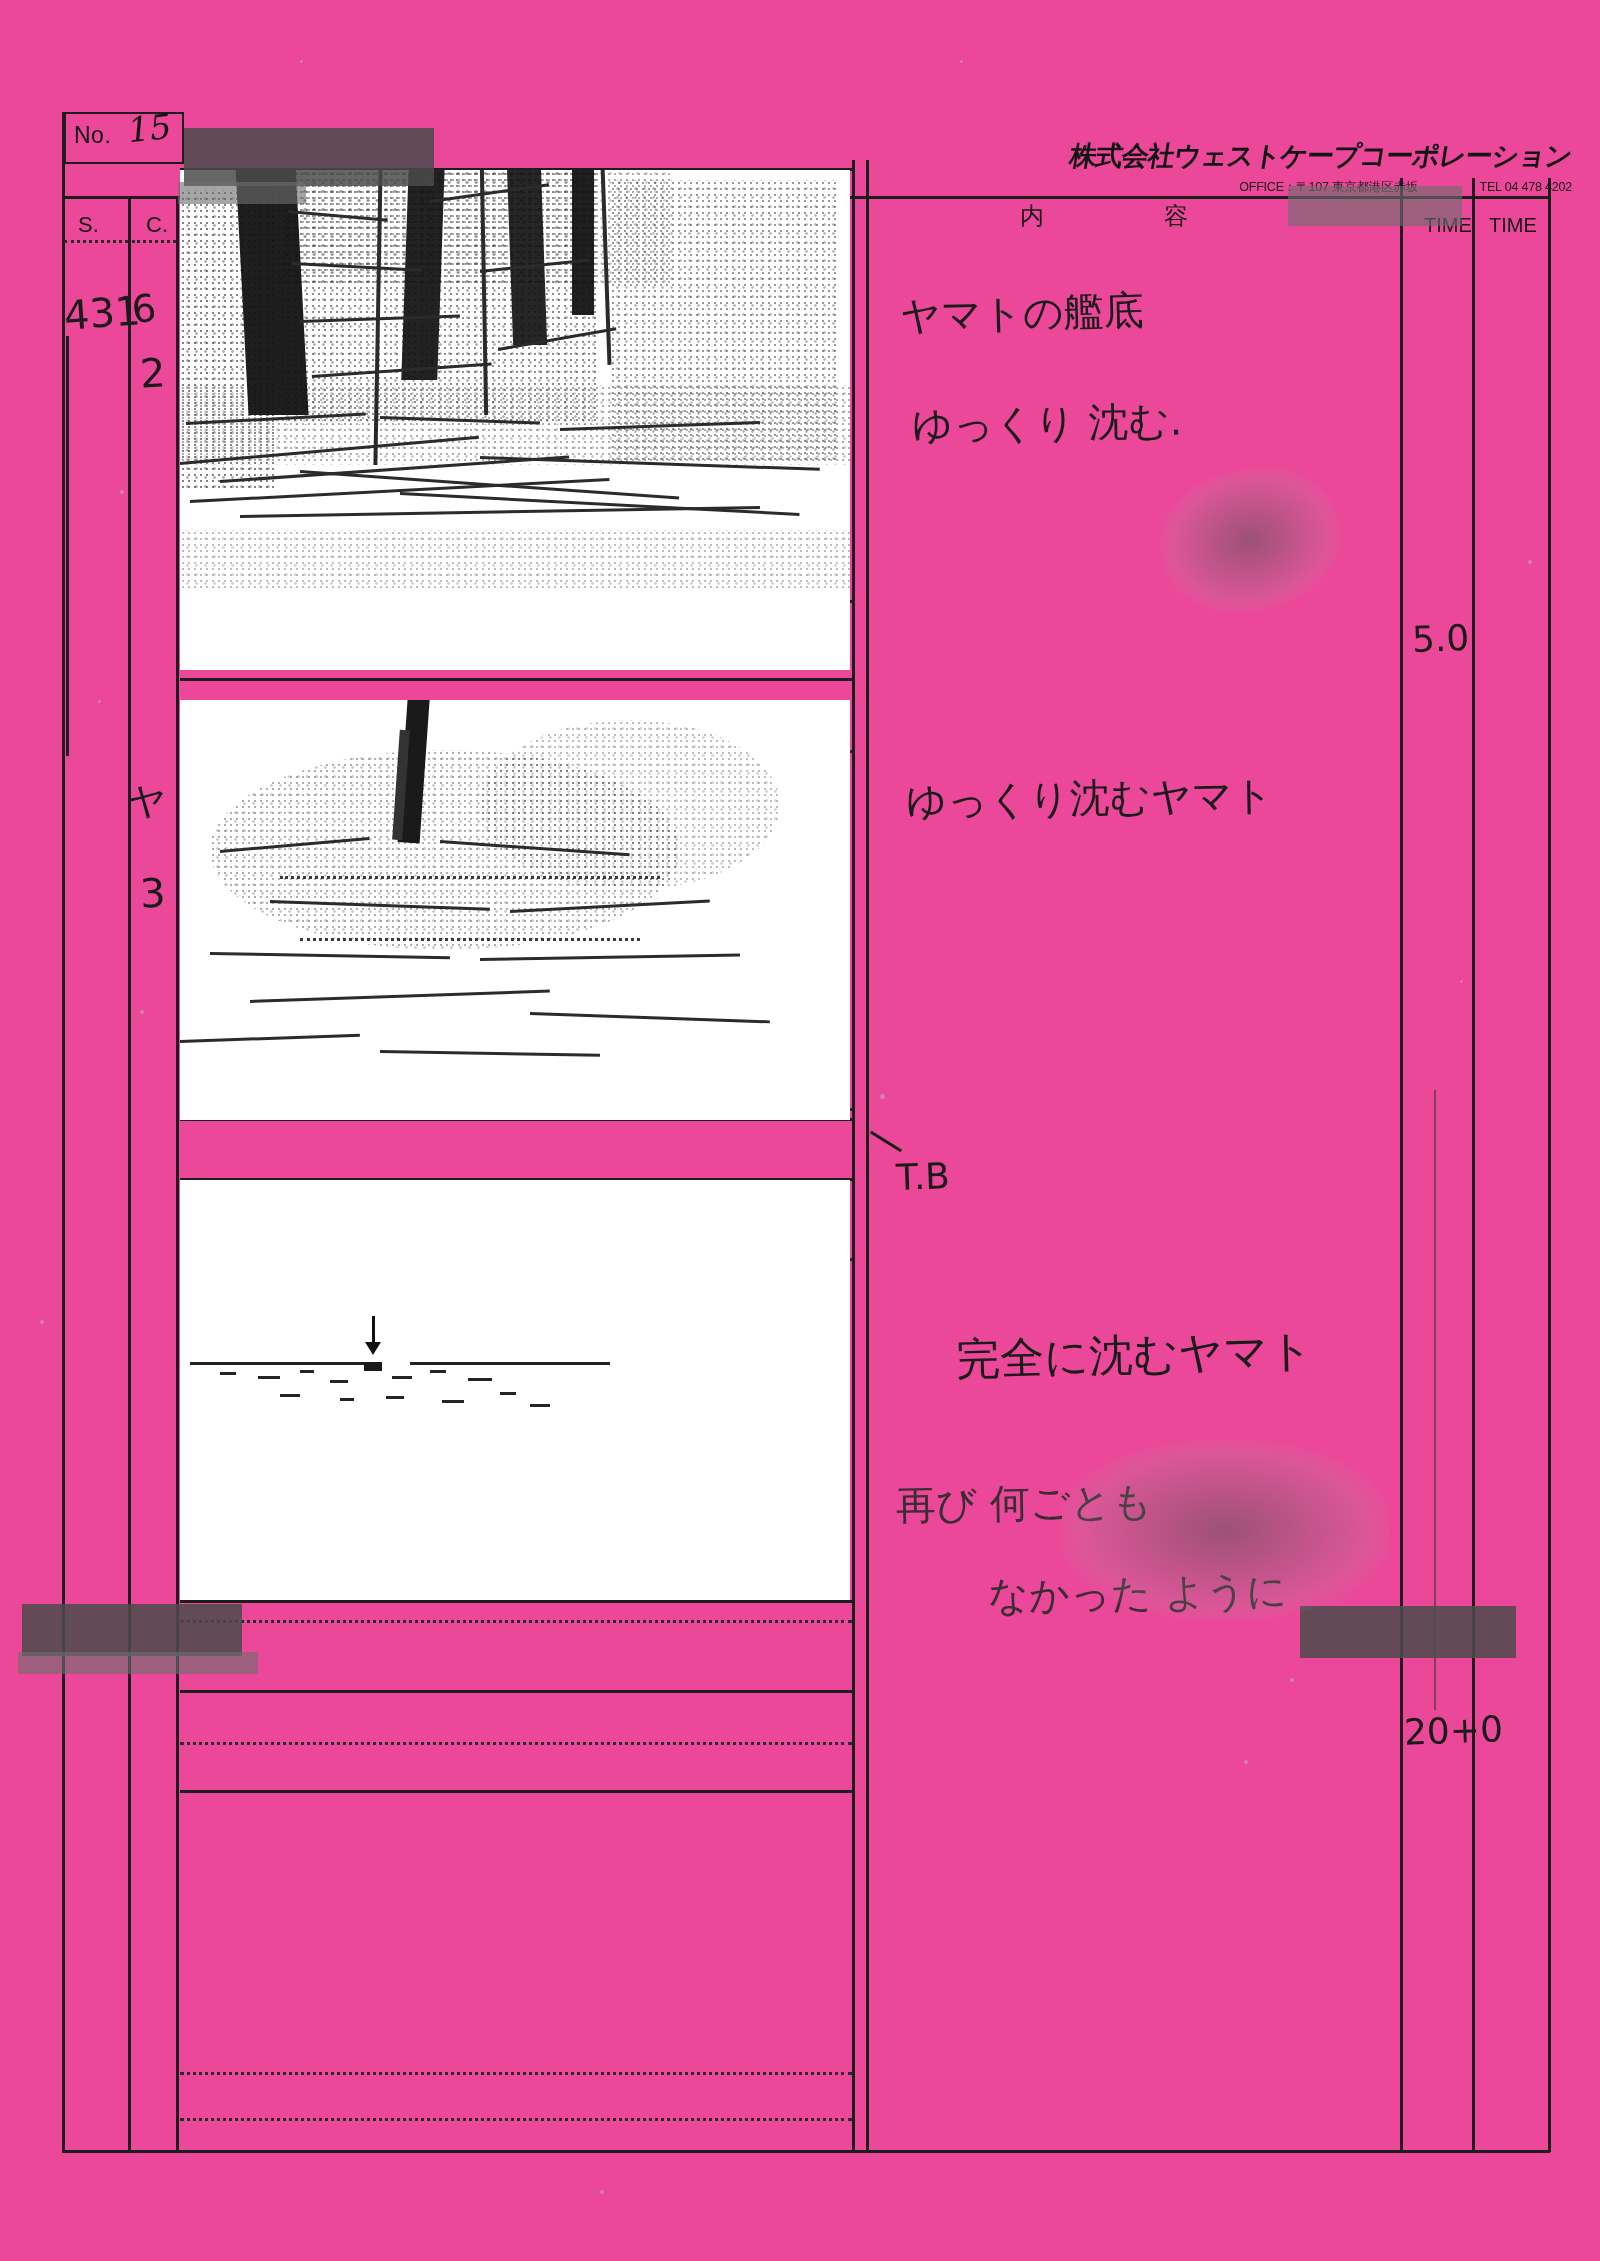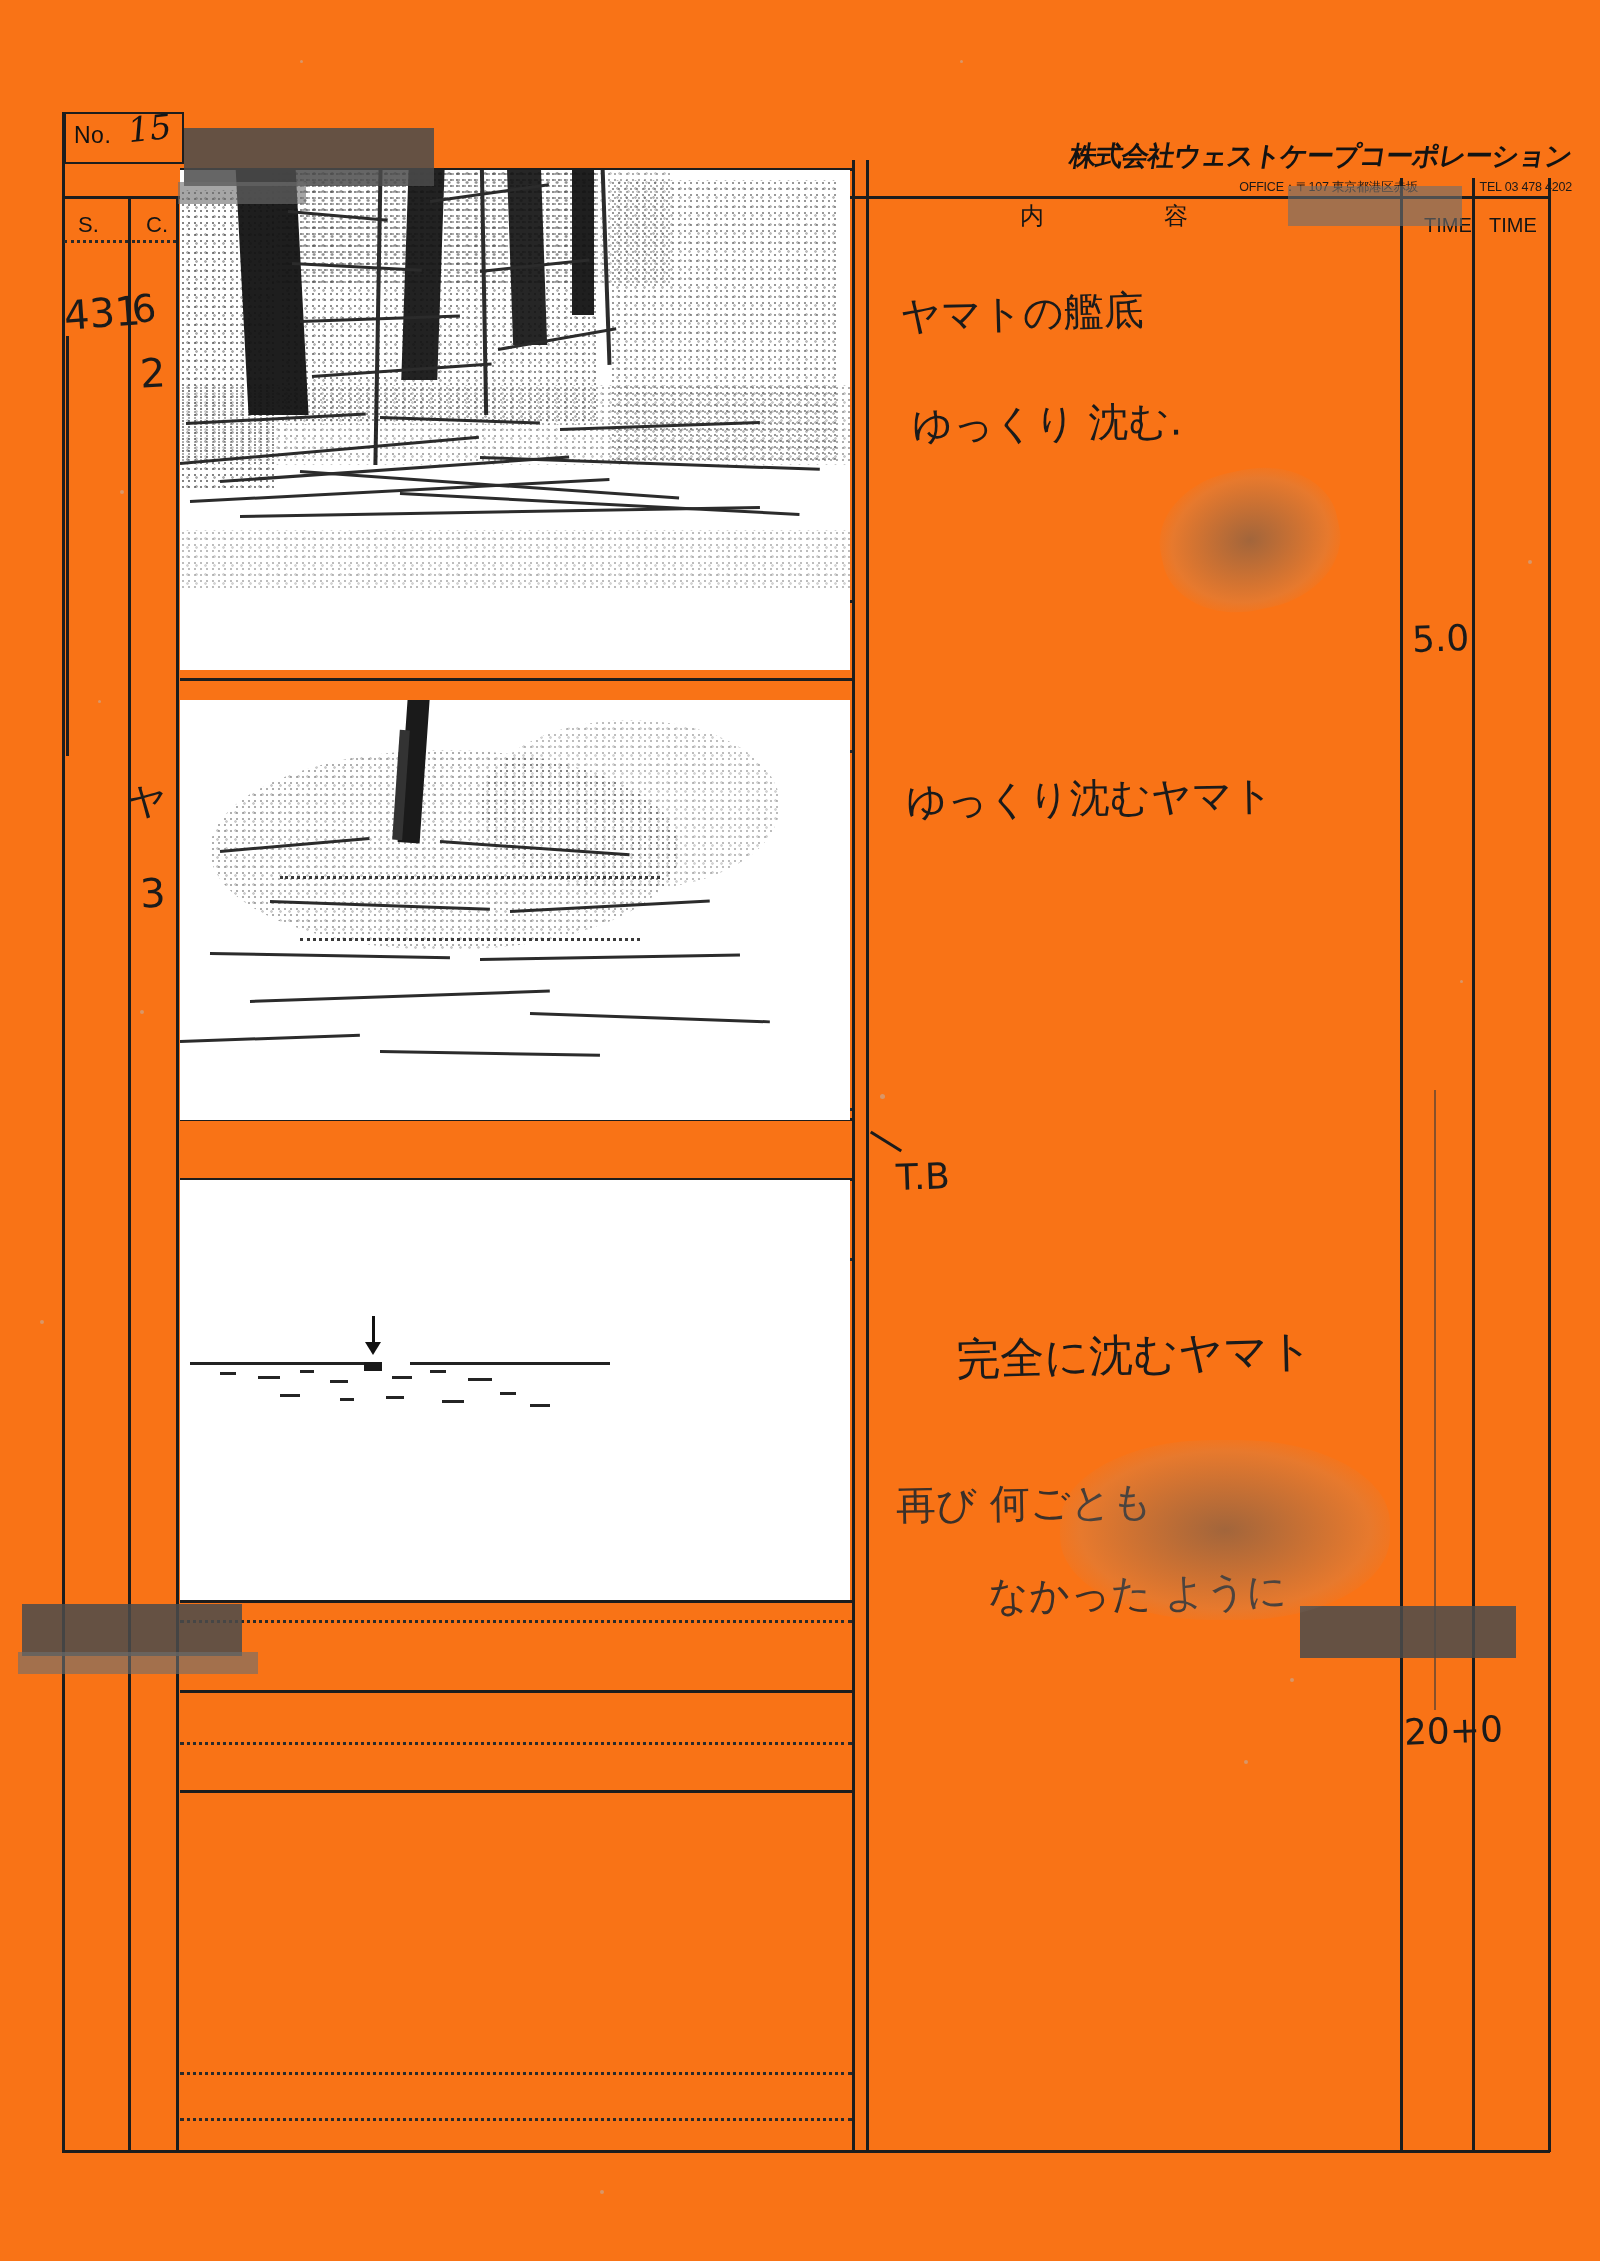--- a/index.html
+++ b/index.html
@@ -13,21 +13,21 @@
     position: relative;
     font-family: "Liberation Sans", sans-serif;
     color: #111;
     overflow: hidden;
   }
 
   
   #sheet {
     position: absolute;
     inset: 0;
-    background: #f97316;
+    background: #ec4899;
     padding-left: 40px;
   }
   .speck {
     position: absolute;
     background: #b9b9b9;
     border-radius: 50%;
     opacity: .5;
   }
 
   
@@ -202,21 +202,21 @@
 
   <div class="dotline" style="left:64px; top:240px; width:64px;"></div>
   <div class="dotline" style="left:132px; top:240px; width:44px;"></div>
 
   <div id="no-box"></div>
   <div id="no-label">No.</div>
   <div id="no-value">15</div>
 
   <div id="company">
     <div class="cname">株式会社ウェストケープコーポレーション</div>
-    <div class="caddr">OFFICE：〒107 東京都港区赤坂　　　　　TEL 03 478 4202</div>
+    <div class="caddr">OFFICE：〒107 東京都港区赤坂　　　　　TEL 04 478 4202</div>
   </div>
 
   <div class="colhead" id="head-s">S.</div>
   <div class="colhead" id="head-c">C.</div>
   <div class="colhead" id="head-naiyou">内　容</div>
   <div class="colhead" id="head-time">TIME</div>
   <div class="colhead" id="head-music">TIME</div>
 
   <div class="hline" style="left:180px; top:168px; width:672px; height:3px;"></div>
   <div class="hline" style="left:180px; top:600px; width:672px; height:3px;"></div>

